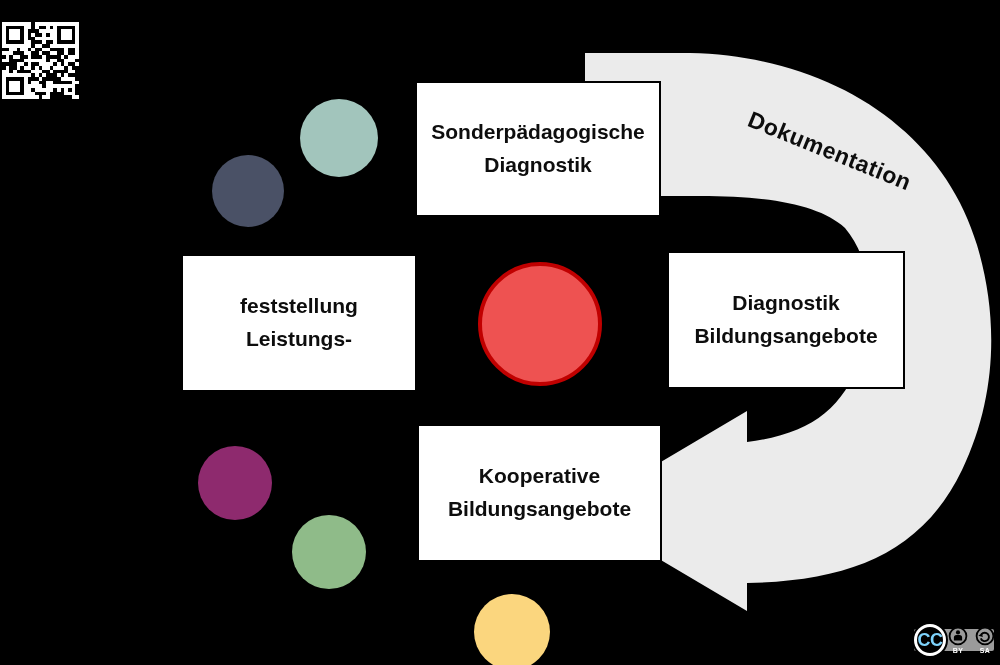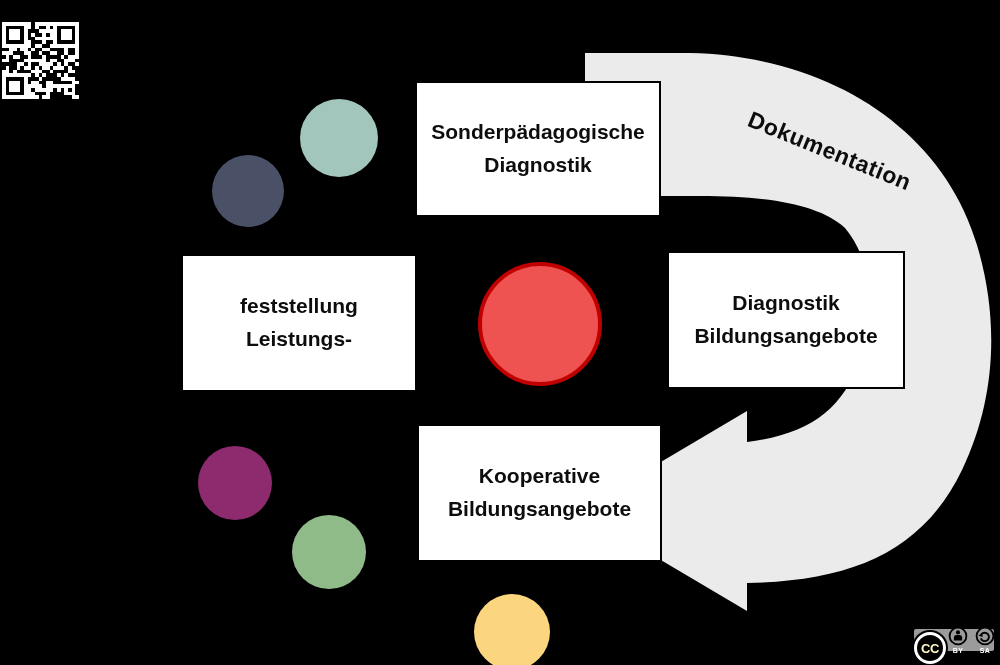--- a/index.html
+++ b/index.html
@@ -32,23 +32,23 @@
   .dot-yellow{left:474px;top:594px;width:76px;height:76px;}
   .center-circle{
     position:absolute;left:478px;top:262px;width:116px;height:116px;z-index:4;
     border-radius:50%;border:4px solid #c00000;
   }
   .qr{position:absolute;left:2px;top:21px;width:77px;height:79px;z-index:5;}
   .qr svg{width:100%;height:100%;shape-rendering:crispEdges;}
   .cc-badge{position:absolute;left:906px;top:620px;width:92px;height:42px;z-index:5;cursor:pointer;}
   .cc-band{position:absolute;left:8px;top:9px;width:80px;height:22px;background:#9b9b9b;border-radius:2px;}
   .cc-circle{
-    position:absolute;left:8px;top:12px;width:26px;height:26px;border-radius:50%;
+    position:absolute;left:8px;top:4px;width:26px;height:26px;border-radius:50%;
     background:#000;border:3px solid #fff;box-shadow:0 0 0 2px #000;
-    color:#fef9c3;font-weight:bold;font-size:13px;letter-spacing:-.5px;
+    color:#7dd3fc;font-weight:bold;font-size:18px;letter-spacing:-.5px;
     display:flex;align-items:center;justify-content:center;
   }
   .cc-icon{position:absolute;width:20px;height:20px;top:6px;}
   .cc-icon-by{left:42px;}
   .cc-icon-sa{left:69px;}
   .cc-sub{
     position:absolute;top:27px;width:20px;text-align:center;
     color:#fff;font-weight:bold;font-size:7px;letter-spacing:.5px;
   }
   .cc-sub-by{left:42px;}

